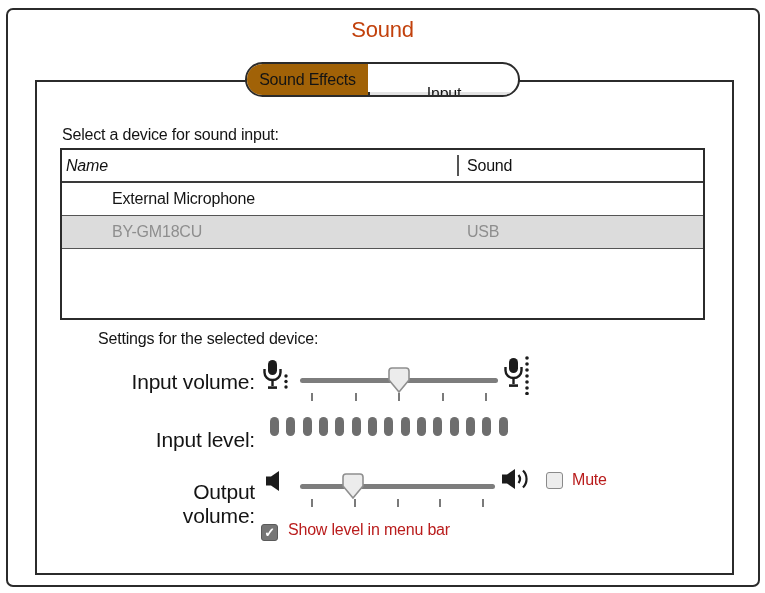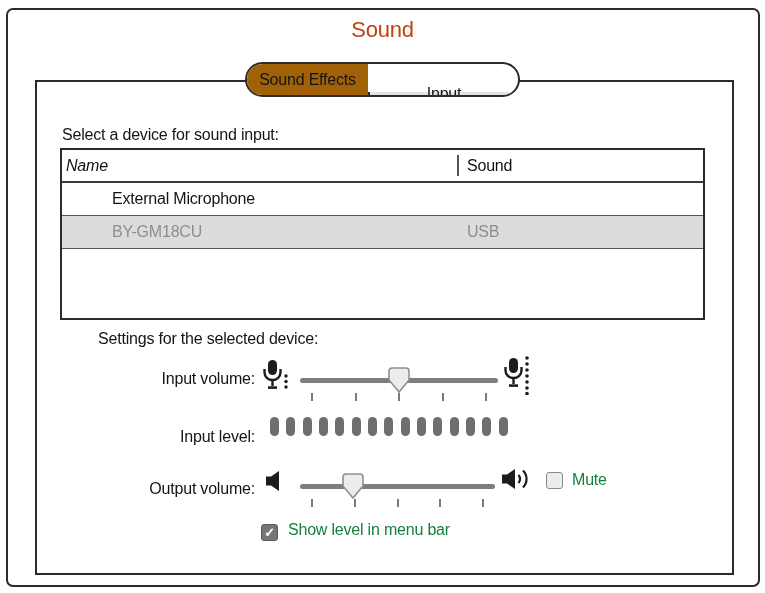--- a/index.html
+++ b/index.html
@@ -56,21 +56,21 @@
   .tbl-row{
     position:relative;height:32px;display:flex;align-items:center;
     border-bottom:1.5px solid #555;font-size:16px;color:#141414;background:#fff;padding-left:30px;
   }
   .tbl-row .cell-name{padding-left:20px;}
   .tbl-row .cell-type{position:absolute;left:405px;}
   .tbl-row.selected{background:#dcdcdc;color:#8e8e8e;}
   
   .field-label{
     position:absolute;left:120px;width:135px;text-align:right;
-    font-size:16px;color:#141414;
+    font-size:21px;color:#141414;
   }
   .lbl-input-volume{top:370px;}
   .lbl-input-level{top:416px;margin-top:12px;}
   .lbl-output-volume{top:472px;margin-top:8px;}
   .icon-abs{position:absolute;line-height:0;}
   .mic-quiet{left:262px;top:359px;}
   .mic-loud{left:503px;top:355px;}
   .spk-quiet{left:265px;top:470px;}
   .spk-loud{left:501px;top:466px;}
   
@@ -99,21 +99,21 @@
     position:absolute;width:17px;height:17px;border-radius:3px;box-sizing:border-box;
     border:1.5px solid #8a8a8a;background:#ededed;
   }
   .checkbox.checked{
     background:#767676;border-color:#5a5a5a;color:#fff;
     display:flex;align-items:center;justify-content:center;
     font-size:13px;font-weight:bold;line-height:1;
   }
   .cb-mute{left:546px;top:472px;}
   .cb-menubar{left:261px;top:524px;}
-  .cb-label{position:absolute;font-size:16px;color:#15803d;}
+  .cb-label{position:absolute;font-size:16px;color:#b91c1c;}
   .lbl-mute{left:572px;top:471px;}
   .lbl-menubar{left:288px;top:521px;}
 </style>
 </head>
 <body>
 
 <div class="outer-frame"></div>
 
 <div class="window-title">Sound</div>
 

